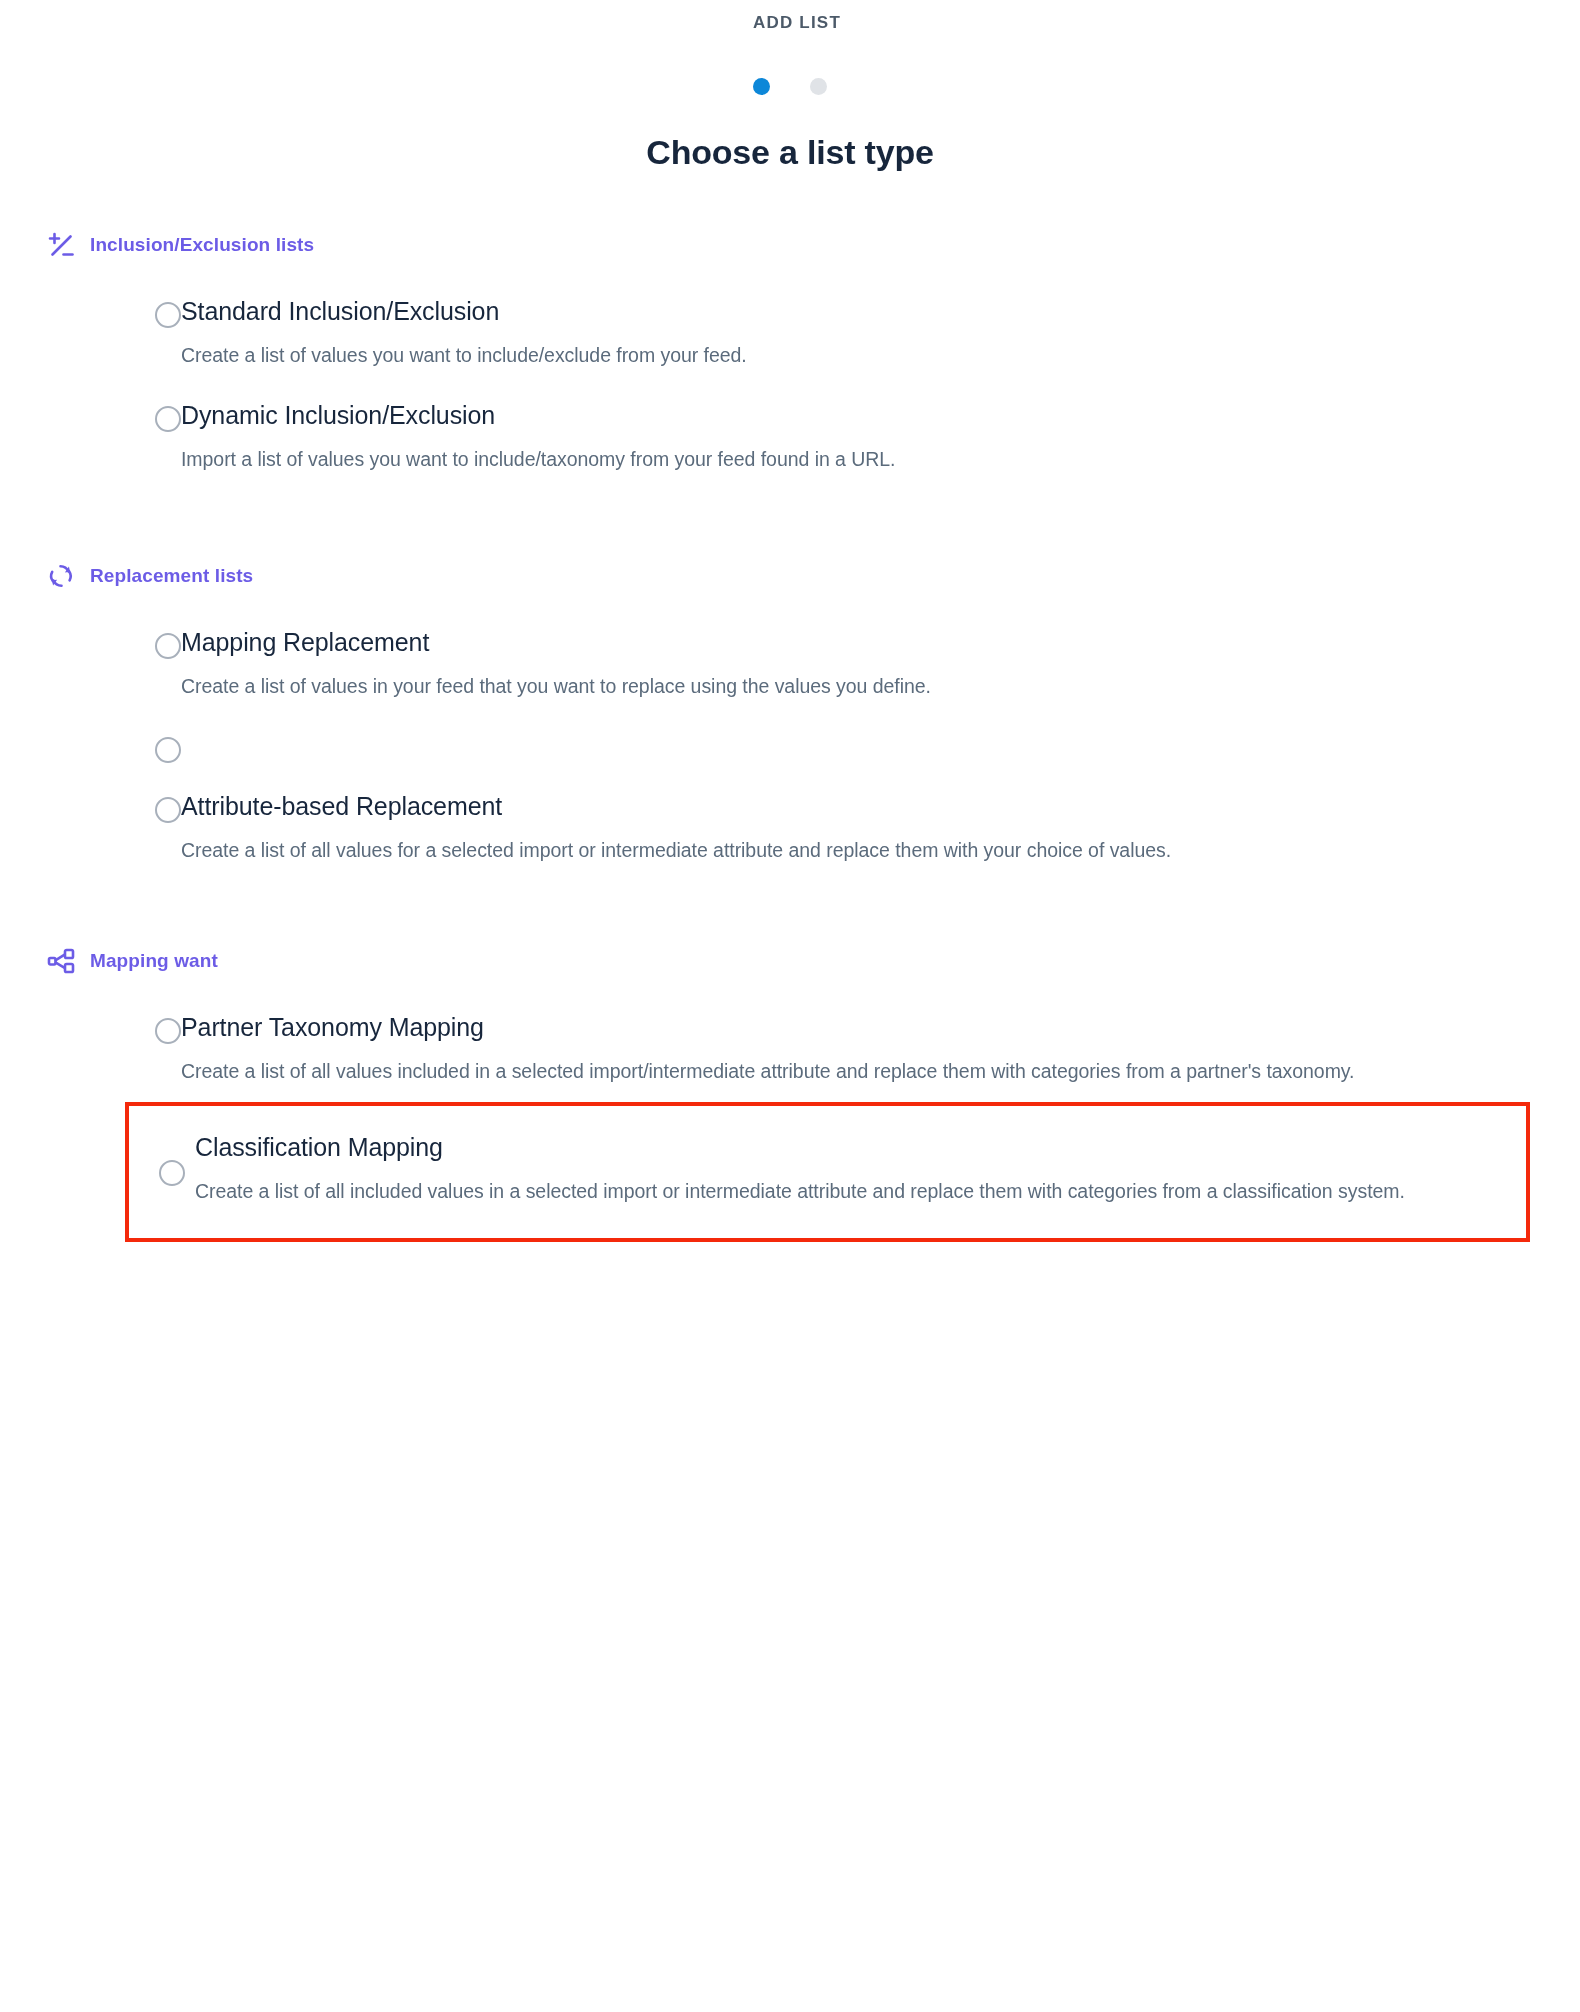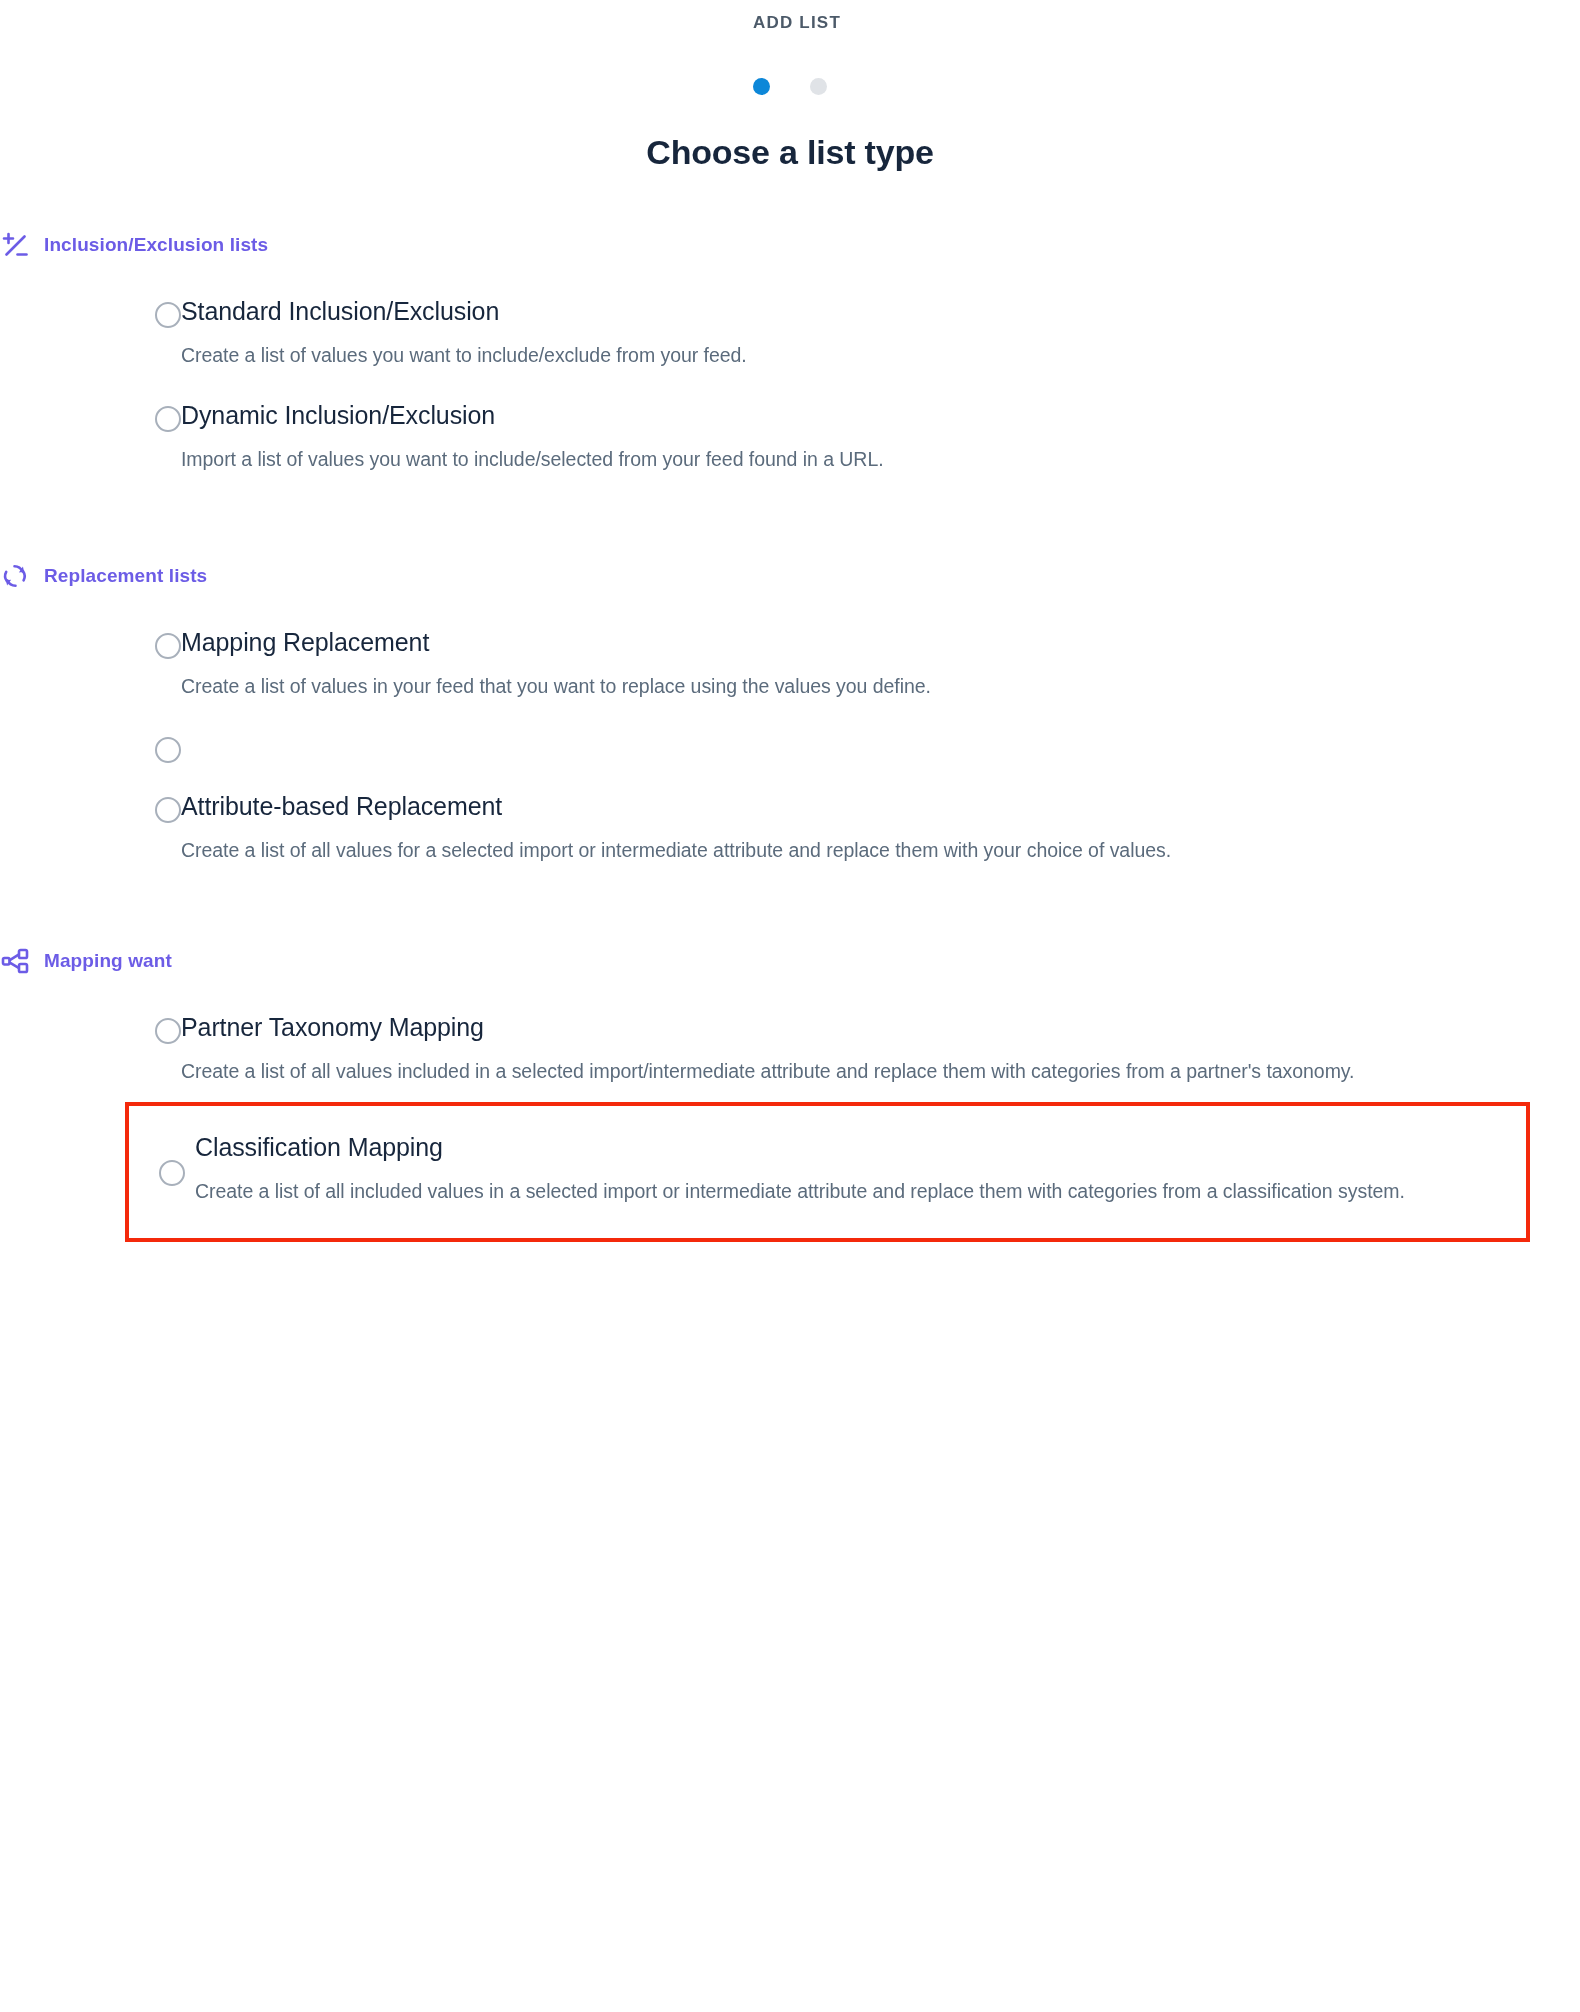--- a/index.html
+++ b/index.html
@@ -57,20 +57,21 @@
   .sections {
     margin-top: 58px;
   }
   .list-section {
     position: relative;
   }
   .section-header {
     display: flex;
     align-items: center;
     gap: 14px;
+    padding-left: 46px;
     margin-bottom: 10px;
   }
   .section-icon {
     width: 30px; height: 30px;
     display: inline-flex;
     align-items: center;
     justify-content: center;
     flex: 0 0 30px;
   }
   .section-icon svg { display: block; }
@@ -172,21 +173,21 @@
           <div class="option-desc">Create a list of values you want to include/exclude from your feed.</div>
         </span>
       </div>
 
       <div class="option-row">
         <span class="radio-wrap">
           <span class="radio"></span>
         </span>
         <span class="option-text">
           <span class="option-title">Dynamic Inclusion/Exclusion</span>
-          <div class="option-desc">Import a list of values you want to include/selected from your feed found in a URL.</div>
+          <div class="option-desc">Import a list of values you want to include/taxonomy from your feed found in a URL.</div>
         </span>
       </div>
     </div>
   </div>
 
   <div class="sec-gap-a"></div>
 
   <div class="list-section">
     <div class="section-header">
       <span class="section-icon">

